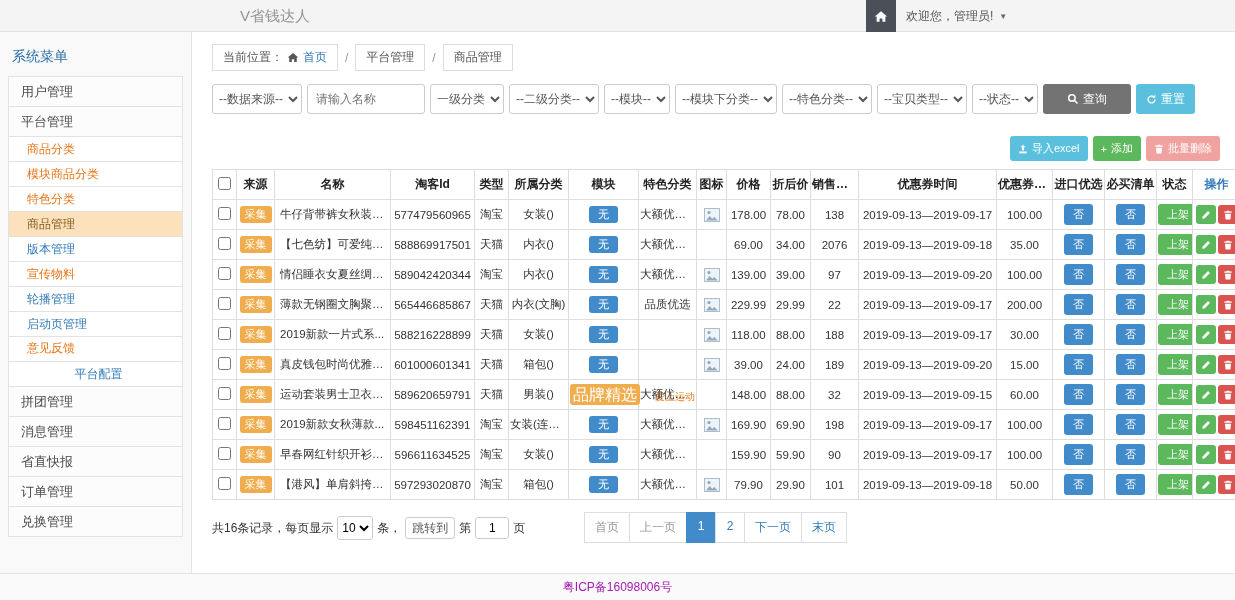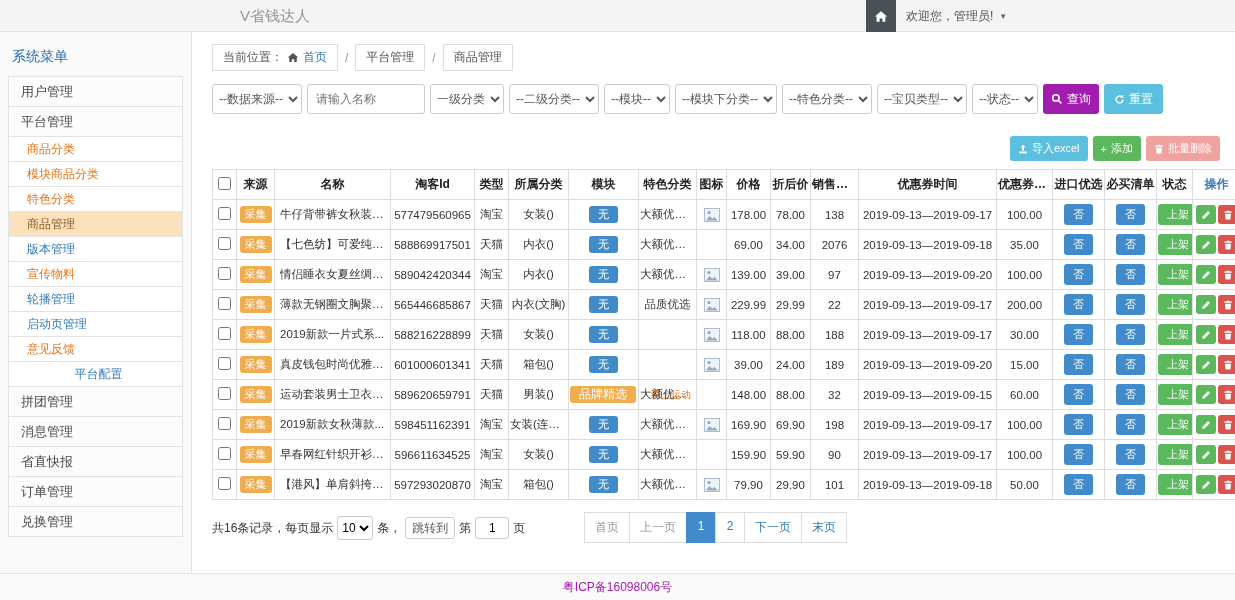--- a/index.html
+++ b/index.html
@@ -30,39 +30,39 @@
   .breadcrumb{display:flex;align-items:center}
   .crumb{border:1px solid #ddd;background:#fff;padding:4px 10px;display:flex;align-items:center;gap:4px;color:#555}
   .crumb-sep{margin:0 7px;color:#999}
   .crumb-home-label{color:#337ab7;cursor:pointer}
 
   .filters{display:flex;align-items:center;gap:5px;margin-top:13px}
   .filters select{height:30px;border:1px solid #ccc;border-radius:3px;background:#fff;color:#555;font-family:inherit;font-size:12px;padding:0 2px;cursor:pointer}
   .name-input{height:30px;width:118px;border:1px solid #ccc;border-radius:3px;padding:0 8px;font-family:inherit;font-size:12px;color:#555}
 
   .btn{display:inline-flex;align-items:center;gap:4px;border:none;border-radius:3px;color:#fff;cursor:pointer;font-family:inherit;font-size:12px}
-  .btn-query{background:#a21caf;height:30px;padding:0 8px}
+  .btn-query{background:#737373;height:30px;padding:0 24px}
   .btn-reset{background:#5bc0de;height:30px;padding:0 10px}
   .toolbar{display:flex;justify-content:flex-end;gap:5px;margin-top:22px}
   .btn-import{background:#5bc0de;height:25px;padding:0 8px;font-size:11px}
   .btn-add{background:#5cb85c;height:25px;padding:0 8px;font-size:11px}
   .btn-batch-del{background:#f0a2a0;height:25px;padding:0 8px;font-size:11px}
 
   
   .grid{margin-top:8px;width:100%;border-collapse:collapse;table-layout:fixed}
   .grid th,.grid td{border:1px solid #ddd;text-align:center;padding:4px 1px;white-space:nowrap;overflow:hidden;text-overflow:ellipsis}
   .grid td{font-size:11.5px;height:27px}
   .grid th{font-weight:bold;color:#222;font-size:12px;padding:6px 1px}
   .grid th.op-head{color:#337ab7}
   .grid td.name-cell{text-align:left;padding-left:5px}
   .grid td.module-cell{overflow:visible}
   .badge{display:inline-block;color:#fff;border-radius:3px;font-size:11px;padding:2px 5px;line-height:1.2}
   .badge-orange{background:#f0ad4e}
   .badge-blue{background:#428bca;padding:2px 9px}
-  .badge-sm{font-size:12px;padding:1px 9px}
+  .badge-sm{font-size:16px;padding:1px 3px}
   .module-extra{color:#e87518;margin-left:15px;font-size:10px}
   .mini-btn{display:inline-block;background:#428bca;color:#fff;border:none;border-radius:3px;font-size:11px;padding:3px 9px;cursor:pointer;font-family:inherit}
   .mini-btn.green{background:#5cb85c}
   .op-btn{display:inline-flex;align-items:center;justify-content:center;width:20px;height:19px;border:none;border-radius:3px;cursor:pointer;margin:0 1px;vertical-align:middle}
   .op-edit{background:#5cb85c}
   .op-del{background:#d9534f}
   .img-ph{display:inline-block;vertical-align:middle;line-height:0}
 
   
   .pager-row{position:relative;margin-top:12px;height:32px}
@@ -105,21 +105,21 @@
         <div class="sb-item sb-top">用户管理</div>
         <div class="sb-item sb-top">平台管理</div>
         <div class="sb-item sb-sub" style="color: rgb(232, 117, 24);">商品分类</div>
         <div class="sb-item sb-sub" style="color: rgb(232, 117, 24);">模块商品分类</div>
         <div class="sb-item sb-sub" style="color: rgb(232, 117, 24);">特色分类</div>
         <div class="sb-item sb-sub sb-active">商品管理</div>
         <div class="sb-item sb-sub" style="color: rgb(51, 122, 183);">版本管理</div>
         <div class="sb-item sb-sub" style="color: rgb(232, 117, 24);">宣传物料</div>
         <div class="sb-item sb-sub" style="color: rgb(51, 122, 183);">轮播管理</div>
         <div class="sb-item sb-sub" style="color: rgb(51, 122, 183);">启动页管理</div>
-        <div class="sb-item sb-sub" style="color: rgb(232, 117, 24);">意见反馈</div>
+        <div class="sb-item sb-sub" style="color: rgb(232, 117, 24); font-family: Liberation Mono, monospace;">意见反馈</div>
         <div class="sb-item sb-sub" style="color: rgb(51, 122, 183); text-align: center;">平台配置</div>
         <div class="sb-item sb-top">拼团管理</div>
         <div class="sb-item sb-top">消息管理</div>
         <div class="sb-item sb-top">省直快报</div>
         <div class="sb-item sb-top">订单管理</div>
         <div class="sb-item sb-top">兑换管理</div>
       </div>
   </div>
 
   <div class="main">

